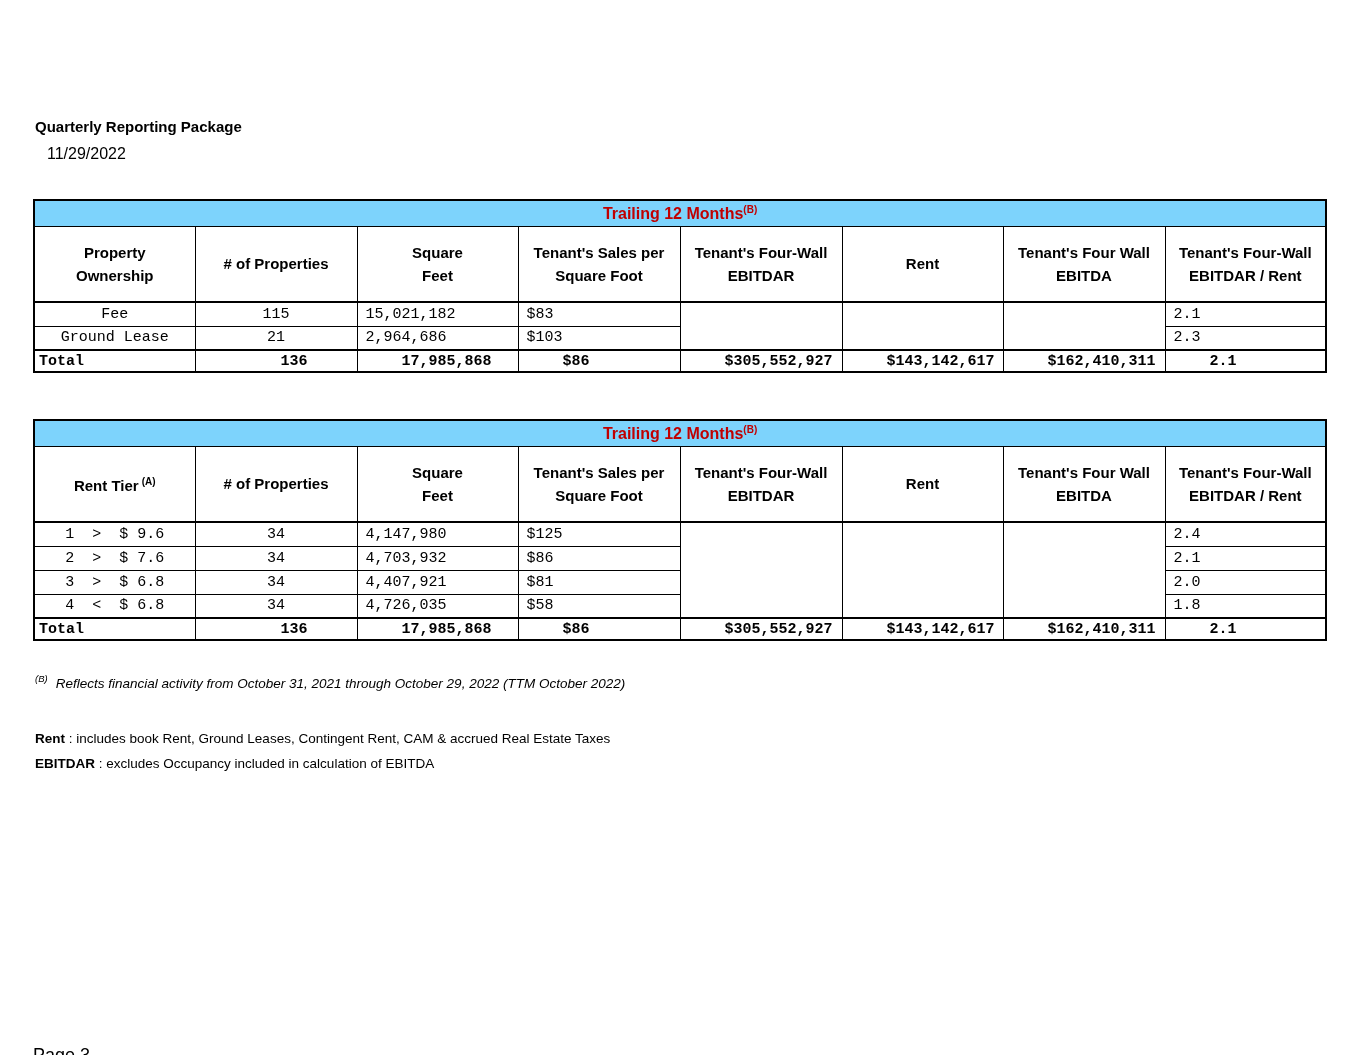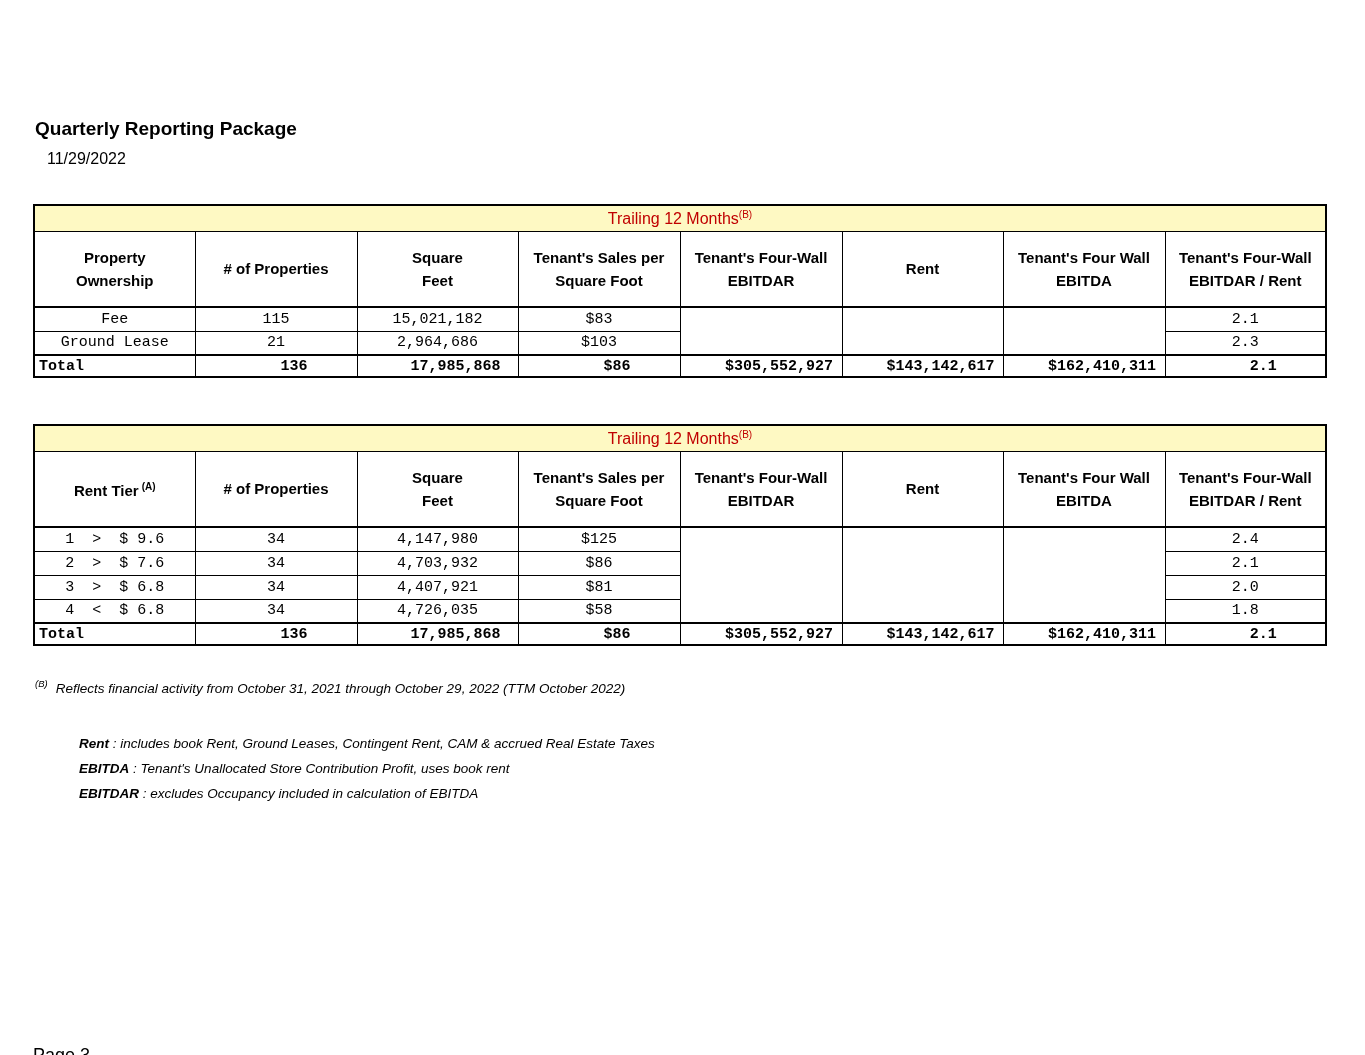--- a/index.html
+++ b/index.html
@@ -7,72 +7,72 @@
   body {
     width: 1365px; height: 1055px;
     background: #ffffff;
     font-family: "Liberation Sans", sans-serif;
     color: #000;
     position: relative;
     overflow: hidden;
   }
   .content { padding: 118px 40px 0 33px; }
 
-  .page-title { font-size: 19px; font-weight: bold; margin: 0 0 0 2px; }
+  .page-title { font-size: 15px; font-weight: bold; margin: 0 0 0 2px; }
   .report-date { font-size: 16px; margin: 10px 0 0 14px; }
 
   table.rpt {
     border-collapse: collapse;
     table-layout: fixed;
     width: 1292px;
     border: 2px solid #000;
   }
   table.rpt th, table.rpt td {
     border: 1px solid #000;
     font-size: 15px;
     padding: 0 8px;
     overflow: hidden;
   }
   tr.title-row th {
-    background: #fef9c3;
+    background: #7dd3fc;
     color: #C00000;
-    font-weight: normal;
+    font-weight: bold;
     font-size: 16px;
     height: 26px;
     text-align: center;
     padding: 0;
   }
   tr.title-row sup { font-size: 10px; }
   tr.hdr-row th {
     height: 76px;
     font-weight: bold;
     text-align: center;
     vertical-align: middle;
     white-space: pre-line;
     line-height: 23px;
     border-bottom: 2px solid #000;
     background: #fff;
   }
   tr.hdr-row th sup { font-size: 10px; margin-left: 3px; }
   table.rpt td { height: 24px; font-family: Liberation Mono, monospace; }
   .c-center { text-align: center; }
-  .c-right  { text-align: center; }
+  .c-right  { text-align: left; }
   .tier-label { white-space: pre; text-align: center; }
   tr.total-row td { font-weight: bold; border-top: 2px solid #000; height: 22px; padding-left: 44px; }
   .total-label { text-align: left; padding-left: 4px !important; }
 
   .tbl-gap1 { margin-top: 36px; }
   .tbl-gap2 { margin-top: 46px; }
 
   .footnotes { margin: 26px 0 0 2px; }
   .fn { font-style: italic; font-size: 13.5px; line-height: 24px; }
   .fn sup { font-size: 9.5px; margin-right: 8px; }
 
   .definitions { margin: 30px 0 0 2px; }
-  .def { font-style: italic; font-size: 13.5px; line-height: 25px; margin-left: 44px; }
+  .def { font-size: 13.5px; line-height: 25px; }
   .def .term { font-weight: bold; }
 
   .page-footer { position: absolute; left: 33px; top: 1045px; font-size: 18px; }
 </style>
 </head>
 <body>
 
 <div class="content">
 
   <h1 class="page-title">Quarterly Reporting Package</h1>
@@ -217,22 +217,19 @@
     <div class="fn">
       <sup>(B)</sup><span>Reflects financial activity from October 31, 2021 through October 29, 2022 (TTM October 2022)</span>
     </div>
   </div>
 
   <div class="definitions">
     <div class="def">
       <span class="term">Rent</span><span> : includes book Rent, Ground Leases, Contingent Rent, CAM &amp; accrued Real Estate Taxes</span>
     </div>
     <div class="def">
-      <span class="term">EBITDA</span><span> : Tenant's Unallocated Store Contribution Profit, uses book rent</span>
-    </div>
-    <div class="def">
       <span class="term">EBITDAR</span><span> : excludes Occupancy included in calculation of EBITDA</span>
     </div>
   </div>
 
 </div>
 
 <div class="page-footer">Page 3</div>
 
 </body></html>

